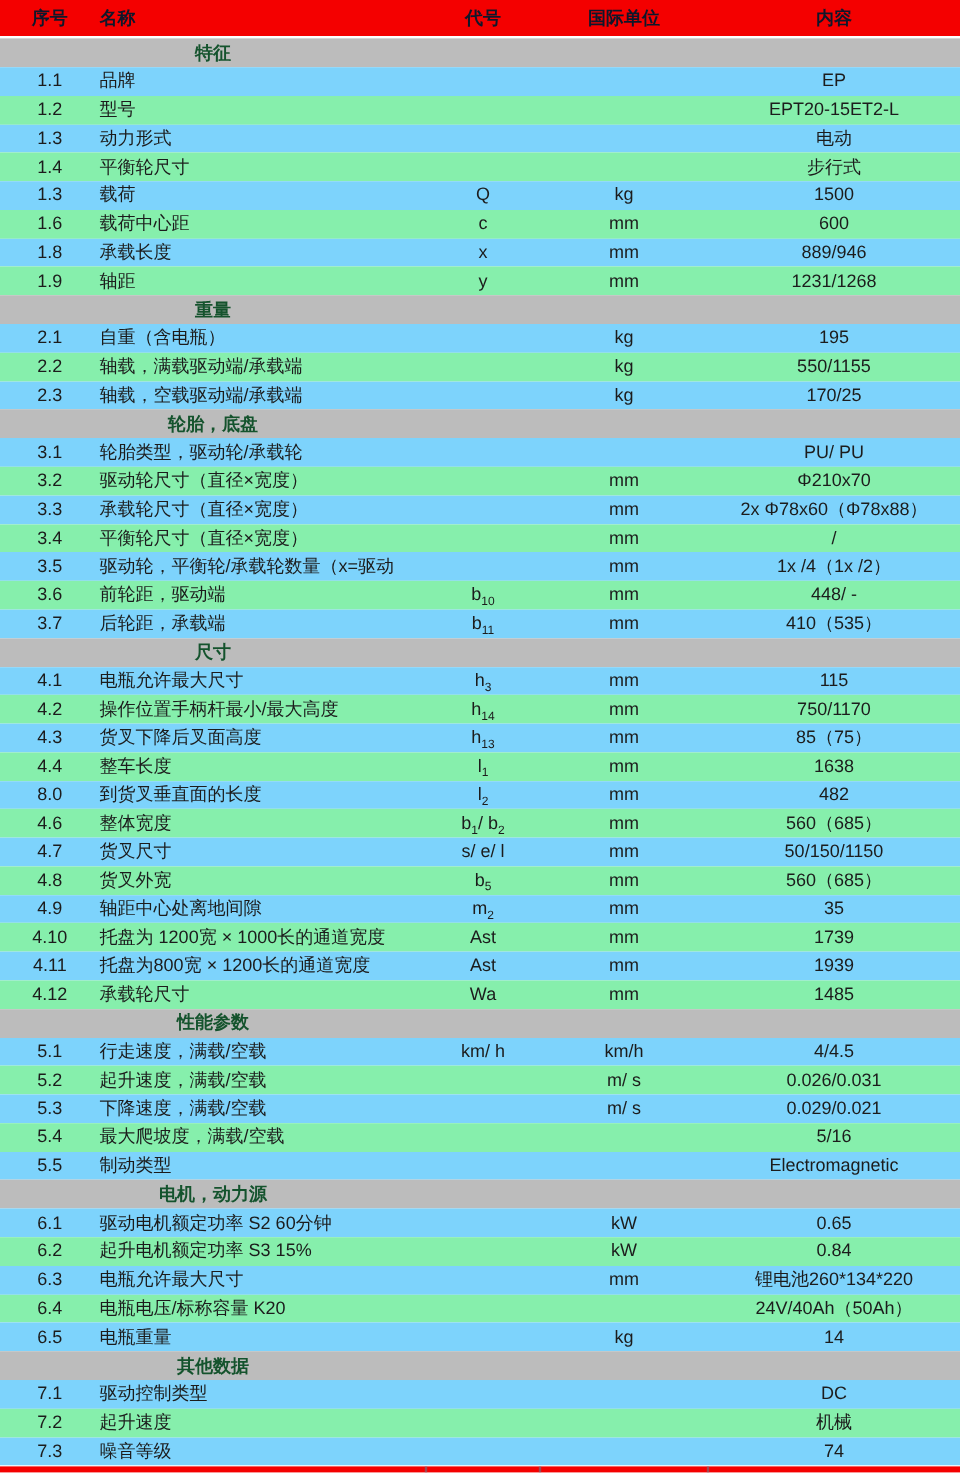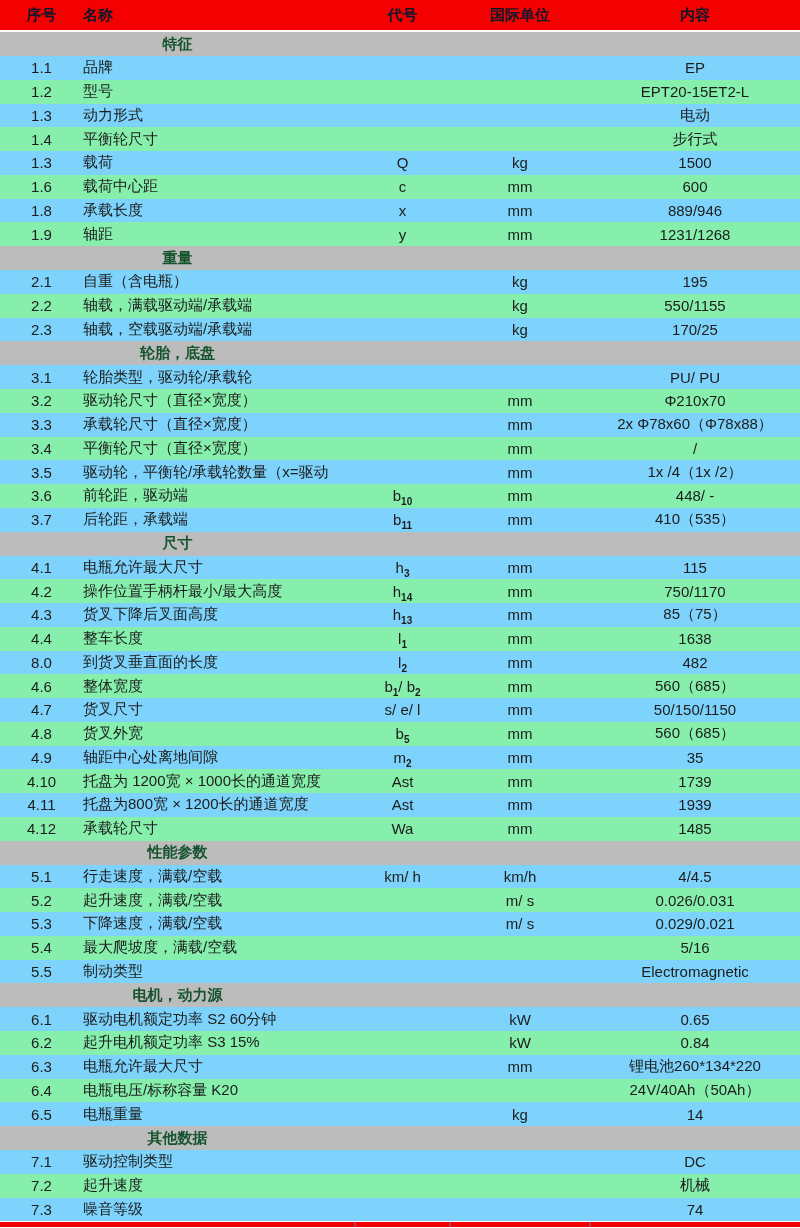--- a/index.html
+++ b/index.html
@@ -9,21 +9,21 @@
   .header-row{height:30px;background:#f40000;color:#0f172a;font-weight:bold;font-size:15px;margin-bottom:2px;}
   .header-row .c-no,.header-row .c-sym,.header-row .c-unit,.header-row .c-val{text-align:center;}
   .header-row .c-name{text-align:left;}
   .section-bar{height:24px;background:#bcbcbc;display:flex;align-items:center;}
   .section-bar .title{display:inline-block;width:355px;text-align:center;font-weight:bold;font-size:15px;color:#14532d;}
   .row{height:23.75px;font-size:15px;background:#7dd3fc;}
   .row.alt{background:#86efac;}
   .c-no{text-align:center;}
   .c-name{text-align:left;white-space:nowrap;overflow:hidden;}
   .c-sym,.c-unit,.c-val{text-align:center;white-space:nowrap;}
-  sub{font-size:10px;line-height:0;font-weight:bold;}
+  sub{font-size:10px;line-height:0;}
   .bottom-bar{position:relative;height:5px;background:#f40000;margin-top:1px;}
   .bottom-bar .sep{position:absolute;top:0;bottom:0;width:2px;background:rgba(90,130,150,0.55);}
 </style>
 </head>
 <body>
 
 <div class="spec-table">
   <div class="header-row grid">
     <div class="c-no">序号</div>
     <div class="c-name">名称</div>

